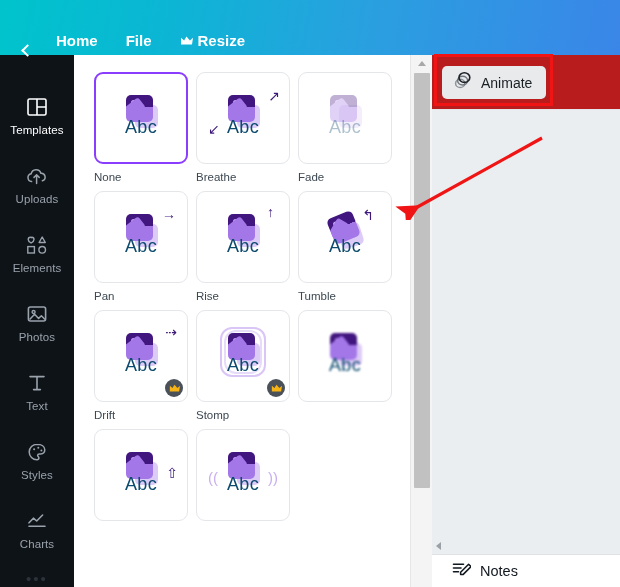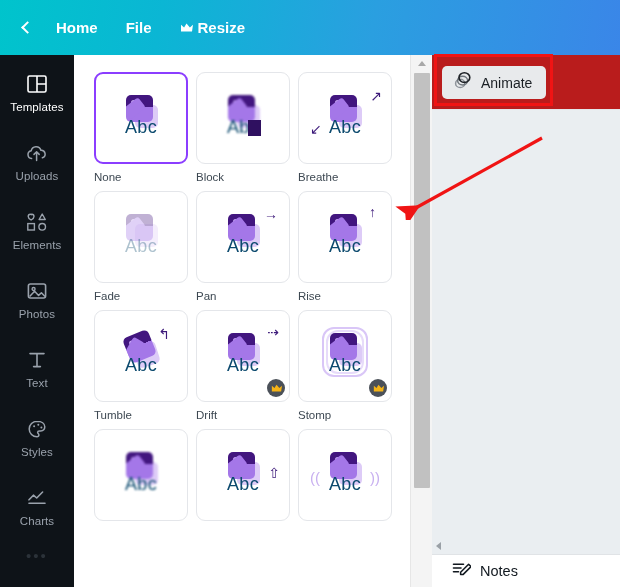--- a/index.html
+++ b/index.html
@@ -8,21 +8,21 @@
     overflow: hidden;
     font-family: "Liberation Sans", sans-serif;
     background: #fff;
   }
   #app { position: relative; width: 620px; height: 587px; overflow: hidden; }
 
   
   .topbar {
     position: absolute; top: 0; left: 0; width: 620px; height: 55px;
     background: linear-gradient(100deg, #00c4cc 0%, #0bb6d4 26%, #2a9fe0 60%, #3a86e8 100%);
-    display: flex; align-items: center; color: #fff;
+    display: flex; align-items: flex-end; color: #fff;
     z-index: 6;
   }
   .tb-back {
     width: 34px; display: flex; align-items: center; justify-content: center;
     margin-left: 10px; cursor: pointer;
   }
   .chev { display:block; width: 9px; height: 9px; border-left: 2px solid #fff; border-bottom: 2px solid #fff;
           transform: rotate(45deg); }
   .tb-item {
     font-size: 15px; font-weight: bold; padding: 6px 14px; cursor: pointer;
@@ -35,20 +35,21 @@
   .tb-icbtn { width: 40px; height:40px; display:flex; align-items:center; justify-content:center; cursor:pointer; }
   .tb-div { width:1px; height:24px; background: rgba(255,255,255,.35); margin: 0 10px; }
   .tb-saved { font-size: 13.5px; font-style: italic; color: rgba(255,255,255,.72); white-space: nowrap; }
 
   
   .rail {
     position: absolute; top: 55px; left: 0; width: 74px; height: 532px;
     background: #0e1318; color: #9aa2ac; z-index: 5;
     display: flex; flex-direction: column; align-items: center;
     padding-top: 3px;
+    justify-content: flex-end;
   }
   .rail-item {
     width: 74px; height: 69px; display:flex; flex-direction: column;
     align-items:center; justify-content:center; gap:5px; cursor:pointer;
   }
   .rail-item .ri-ic { height: 24px; display:flex; align-items:center; justify-content:center; }
   .rail-item .ri-lb { font-size: 11.5px; letter-spacing: .1px; }
   .rail-item.active { color: #ffffff; }
   .rail-more { margin-top: 6px; font-size: 15px; letter-spacing:2px; color:#2b3239; }
 
@@ -276,34 +277,20 @@
             <div class="pic">
               <span class="sun"></span>
                 <span class="hill"></span>
             </div>
             <div class="abc">Abc</div>
           </div>
         </div>
         <div class="cap">None</div>
       </div>
 
-      <div class="cell">
-        <div class="card">
-          <div class="thumb blur-soft">
-            <div class="ghost"></div>
-            <div class="pic">
-              <span class="sun"></span>
-                <span class="hill"></span>
-            </div>
-            <div class="abc">Abc</div>
-            <div class="blockmask"></div>
-          </div>
-        </div>
-        <div class="cap">Block</div>
-      </div>
 
       <div class="cell">
         <div class="card">
           <div class="thumb">
             <div class="ghost"></div>
             <div class="pic">
               <span class="sun"></span>
                 <span class="hill"></span>
             </div>
             <div class="abc">Abc</div>

